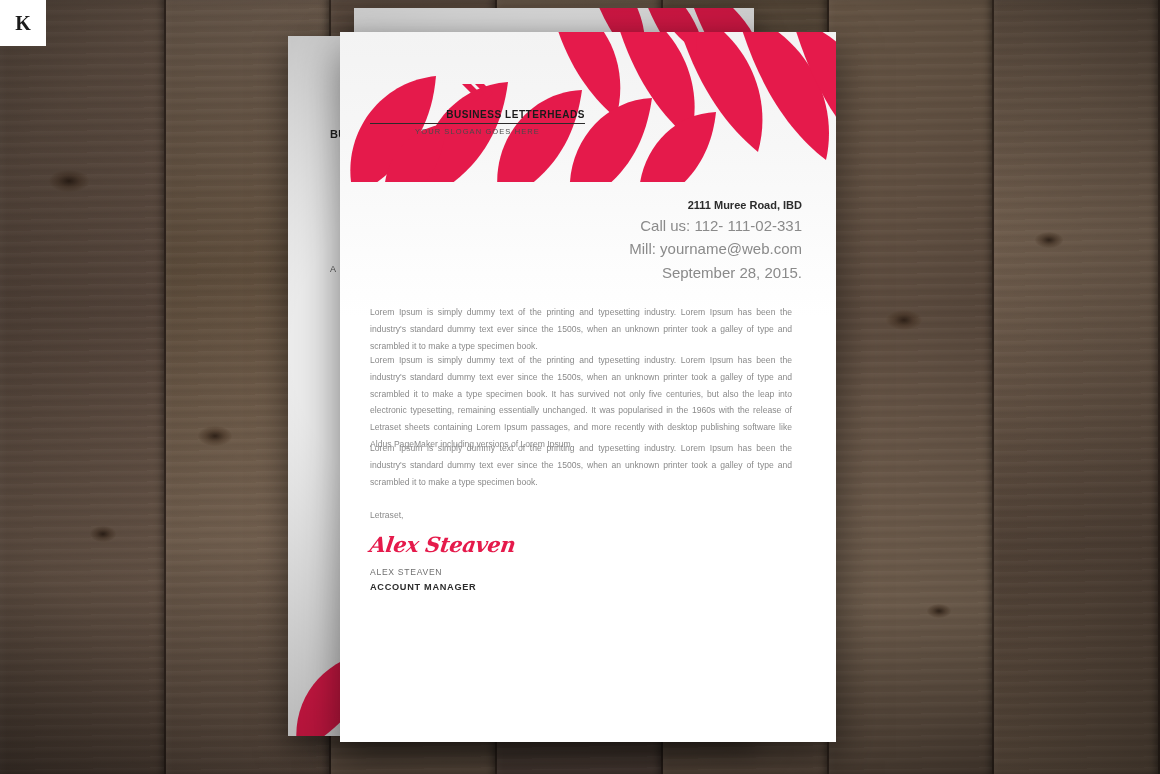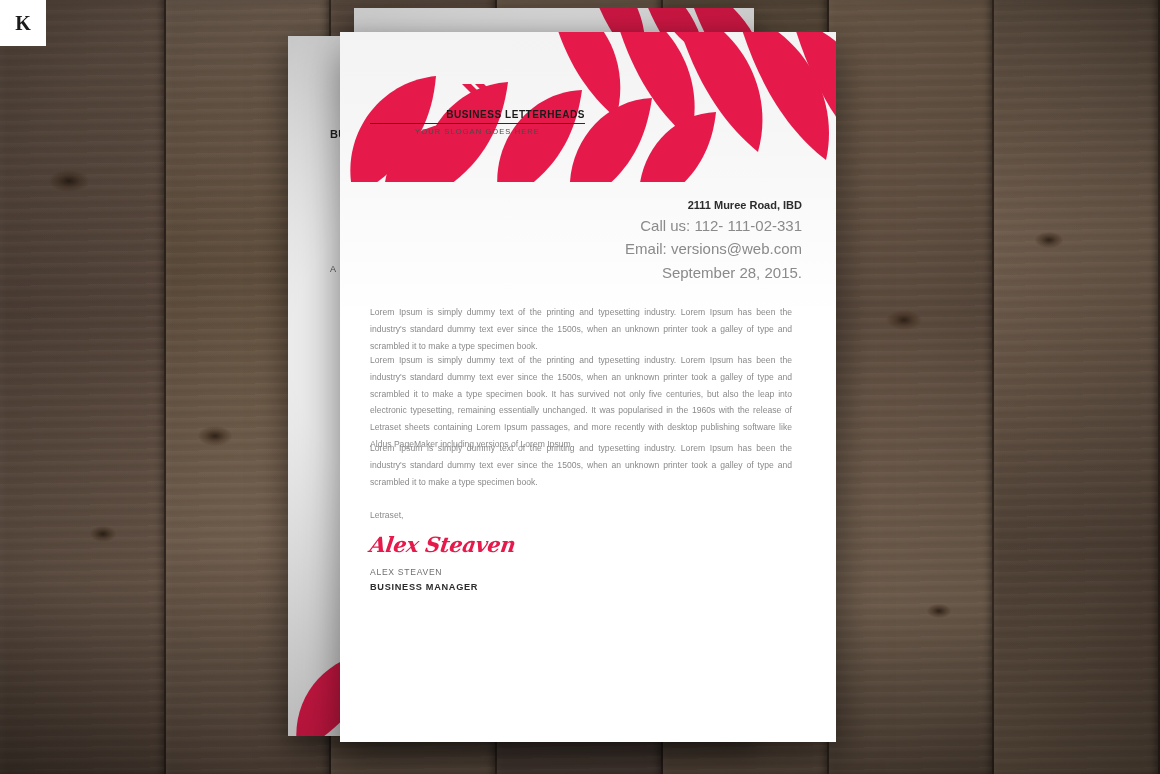--- a/index.html
+++ b/index.html
@@ -353,33 +353,33 @@
         </g>
       </svg>
       <div class="brand-name">BUSINESS LETTERHEADS</div>
       <div class="brand-rule"></div>
       <div class="brand-slogan">YOUR SLOGAN GOES HERE</div>
     </div>
 
     <div class="contact-block">
       <div class="addr">2111 Muree Road, IBD</div>
       <div class="ln">Call us: 112- 111-02-331</div>
-      <div class="ln">Email: versions@web.com</div>
+      <div class="ln">Mill: yourname@web.com</div>
       <div class="ln">September 28, 2015.</div>
     </div>
 
 
     <div class="body-copy p1">Lorem Ipsum is simply dummy text of the printing and typesetting industry. Lorem Ipsum has been the industry's standard dummy text ever since the 1500s, when an unknown printer took a galley of type and scrambled it to make a type specimen book.</div>
     <div class="body-copy p2">Lorem Ipsum is simply dummy text of the printing and typesetting industry. Lorem Ipsum has been the industry's standard dummy text ever since the 1500s, when an unknown printer took a galley of type and scrambled it to make a type specimen book. It has survived not only five centuries, but also the leap into electronic typesetting, remaining essentially unchanged. It was popularised in the 1960s with the release of Letraset sheets containing Lorem Ipsum passages, and more recently with desktop publishing software like Aldus PageMaker including versions of Lorem Ipsum.</div>
     <div class="body-copy p3">Lorem Ipsum is simply dummy text of the printing and typesetting industry. Lorem Ipsum has been the industry's standard dummy text ever since the 1500s, when an unknown printer took a galley of type and scrambled it to make a type specimen book.</div>
 
     <div class="regards">Letraset,</div>
     <div class="signature">Alex Steaven</div>
     <div class="sig-name">ALEX STEAVEN</div>
-    <div class="sig-role">BUSINESS MANAGER</div>
+    <div class="sig-role">ACCOUNT MANAGER</div>
   </div>
 
   <div class="vignette"></div>
 
   <div class="corner-badge">
     <span>K</span>
   </div>
 
 </div>
 

